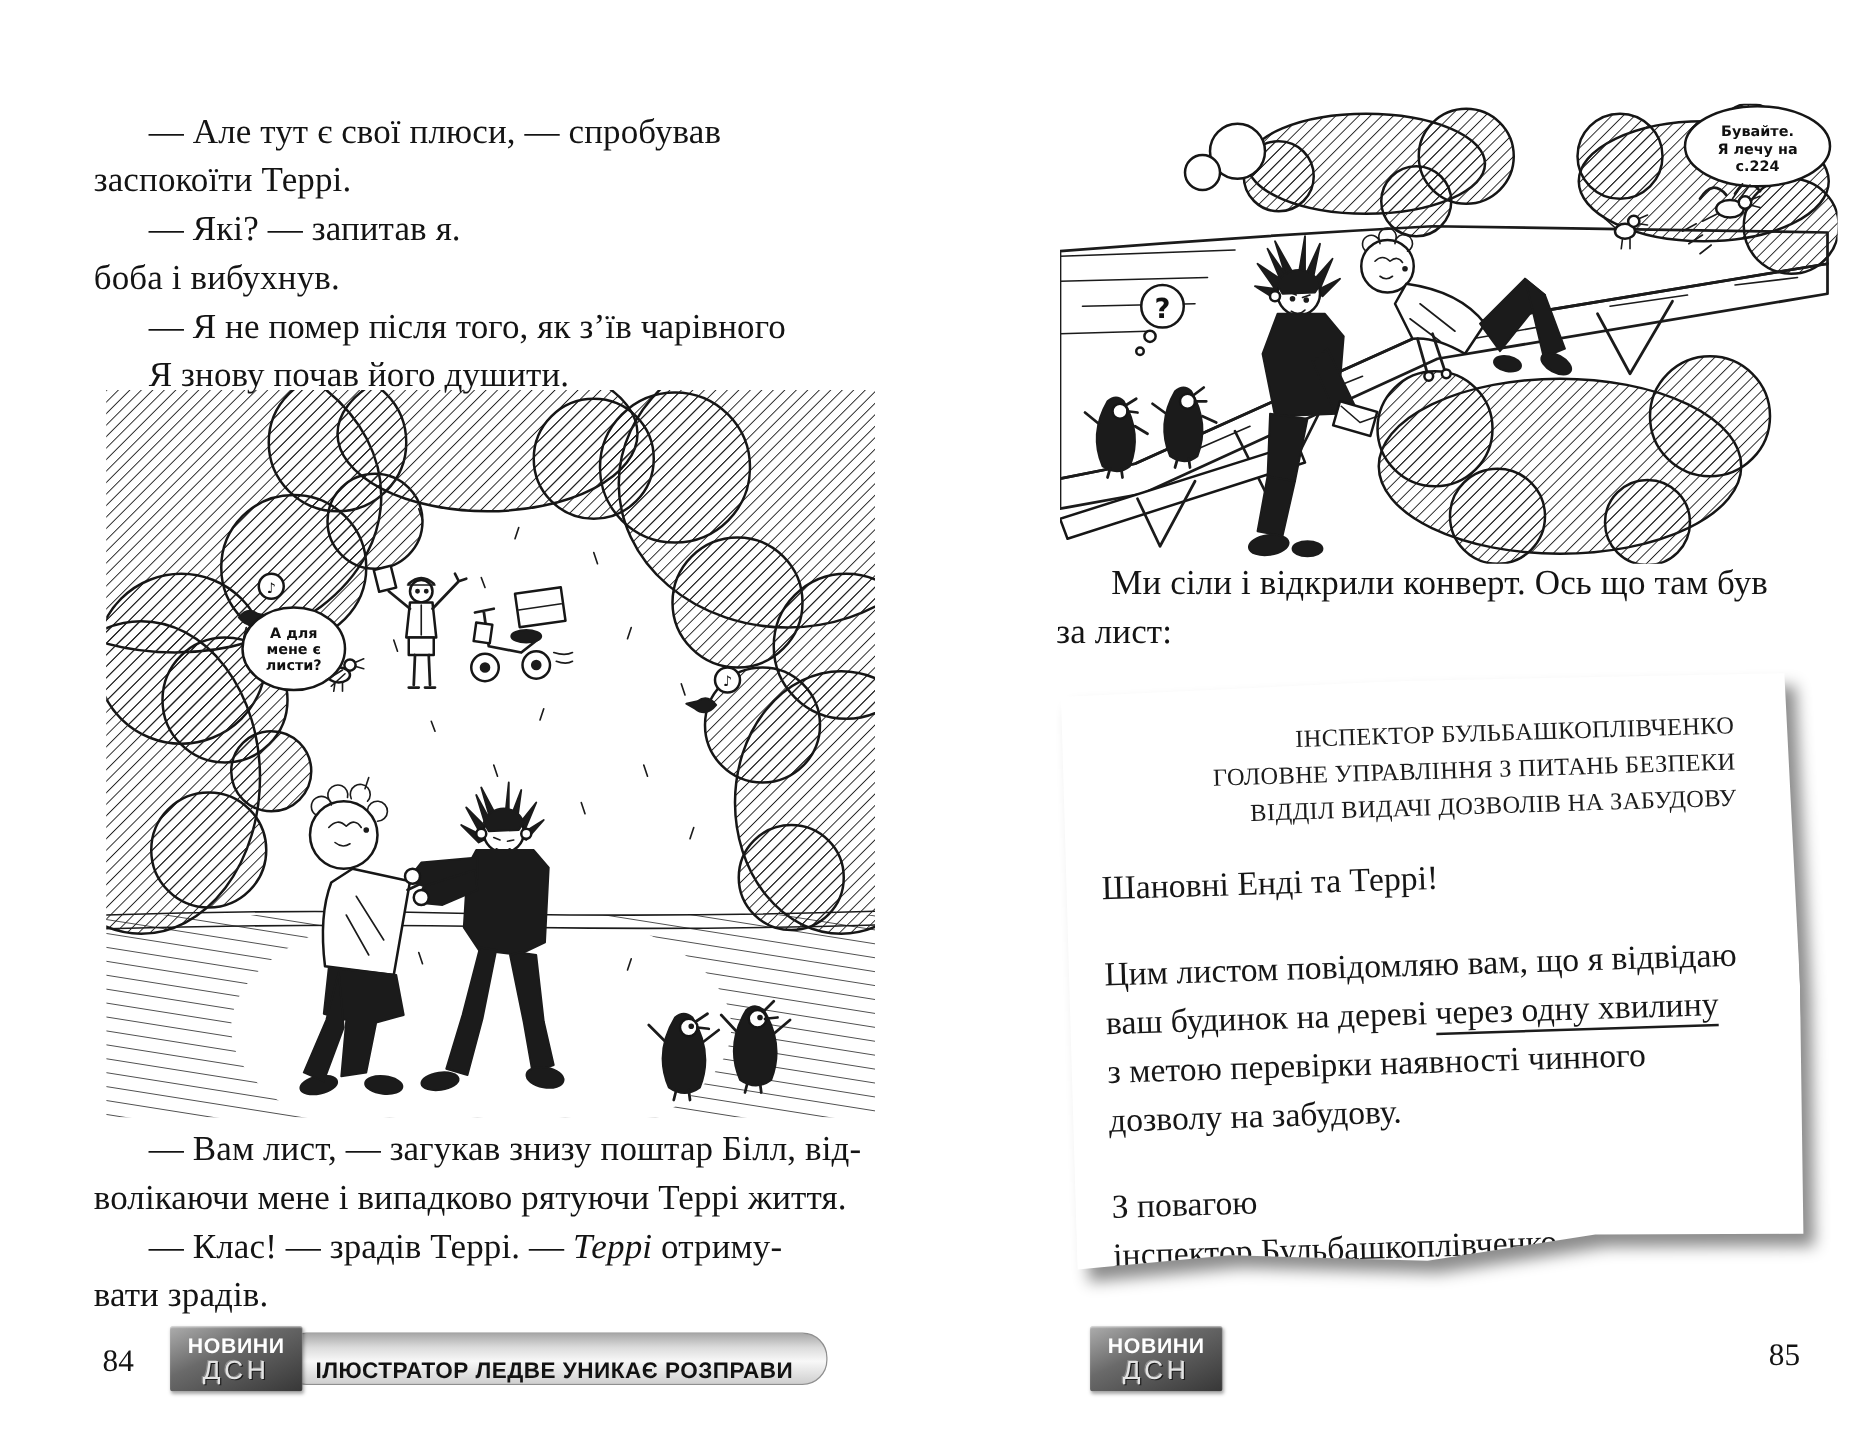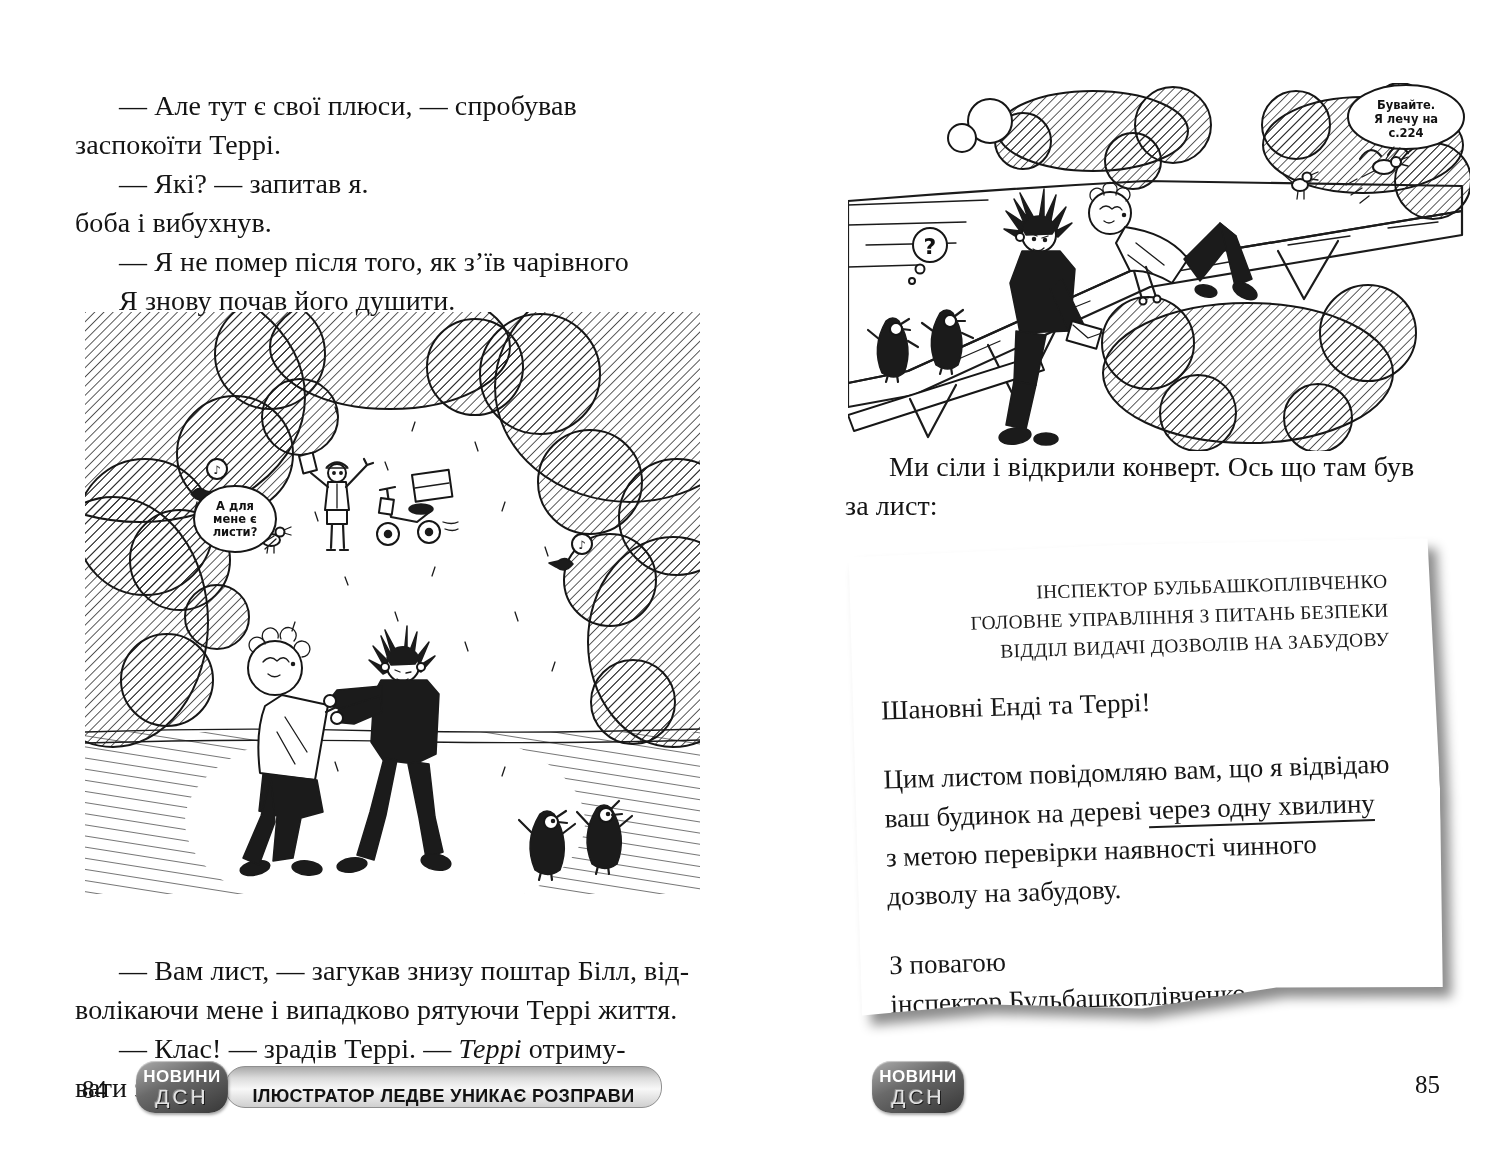--- a/index.html
+++ b/index.html
@@ -8,21 +8,21 @@
   .abs{position:absolute;}
   .line{height:39px;line-height:39px;font-size:28px;white-space:nowrap;letter-spacing:.1px;}
   .indent{padding-left:44px;}
   .it{font-style:italic;}
   
   .news-bar{position:absolute;height:40px;border-radius:20px;border:1px solid #8f8f8f;
             background:linear-gradient(180deg,#a9a9a9 0%,#dcdcdc 28%,#f8f8f8 55%,#cfcfcf 100%);
             display:flex;align-items:flex-end;justify-content:center;}
   .news-bar span{font-family:"Liberation Sans",sans-serif;font-weight:bold;font-size:18px;
                  letter-spacing:.4px;color:#121212;}
-  .news-badge{position:absolute;width:92px;height:52px;border-radius:19px;
+  .news-badge{position:absolute;width:106px;height:52px;border-radius:2px;
               background:linear-gradient(155deg,#adadad 0%,#6a6a6a 40%,#373737 100%);
               box-shadow:inset 0 1px 1px rgba(255,255,255,.5), 1px 2px 3px rgba(0,0,0,.35);
               display:flex;flex-direction:column;align-items:center;justify-content:center;z-index:3;text-align:center;}
   .news-badge .b1{font-family:"Liberation Sans",sans-serif;font-weight:bold;font-size:17px;
                   color:#ffffff;line-height:18px;letter-spacing:.5px;}
   .news-badge .b2{font-family:"Liberation Sans",sans-serif;font-weight:normal;font-size:21px;
                   color:#e3e3e3;line-height:21px;letter-spacing:3px;
                   text-shadow:1px 1px 0 #1c1c1c,-1px -1px 0 #8a8a8a;}
   .pagenum{font-size:25px;line-height:30px;}
   
@@ -216,21 +216,21 @@
       <path class="ln" d="M456,560 l-2,8 M466,560 l1,8"></path>
       <path class="blk" d="M512,496 q-17,28 -5,56 q13,9 25,0 q11,-28 -6,-56 q-7,-6 -14,0 z"></path>
       <circle class="wht" cx="521" cy="503" r="7"></circle>
         <circle class="blk" cx="523" cy="502" r="1.5"></circle>
       <path class="ln" d="M526,497 l8,-8 M527,503 l10,-1"></path>
       <path class="ln" d="M505,514 L492,500 M534,515 L547,504" stroke-width="4"></path>
       <path class="ln" d="M513,554 l-2,8 M523,554 l1,8"></path>
     </g>
   </svg>
 
-  <div class="abs" style="left:75px;top:951px;width:640px;">
+  <div class="abs" style="left:75px;top:900px;width:640px;">
     <div class="line indent">— Вам лист, — загукав знизу поштар Білл, від-</div>
     <div class="line">волікаючи мене і випадково рятуючи Террі життя.</div>
     <div class="line indent"><span>— Клас! — зрадів Террі. — </span><span class="it">Террі</span><span> отриму-</span></div>
     <div class="line">вати зрадів.</div>
   </div>
 
   <div class="abs pagenum" style="left:82px;top:1075px;">84</div>
   <div class="news-bar" style="left:225px;top:1066px;width:435px;">
     <span>ІЛЮСТРАТОР ЛЕДВЕ УНИКАЄ РОЗПРАВИ</span>
   </div>

